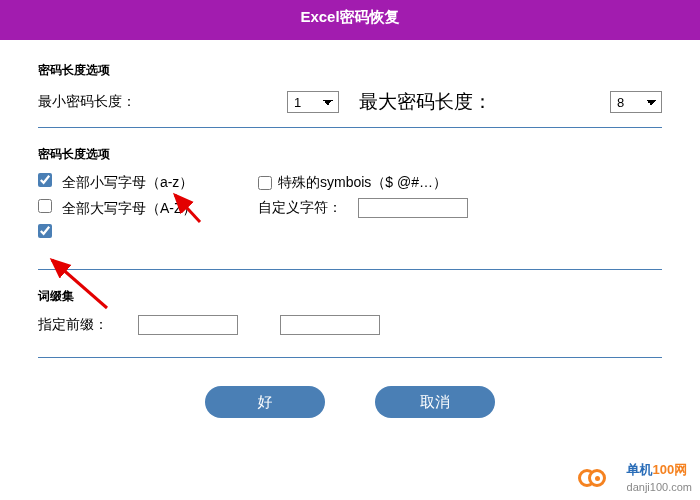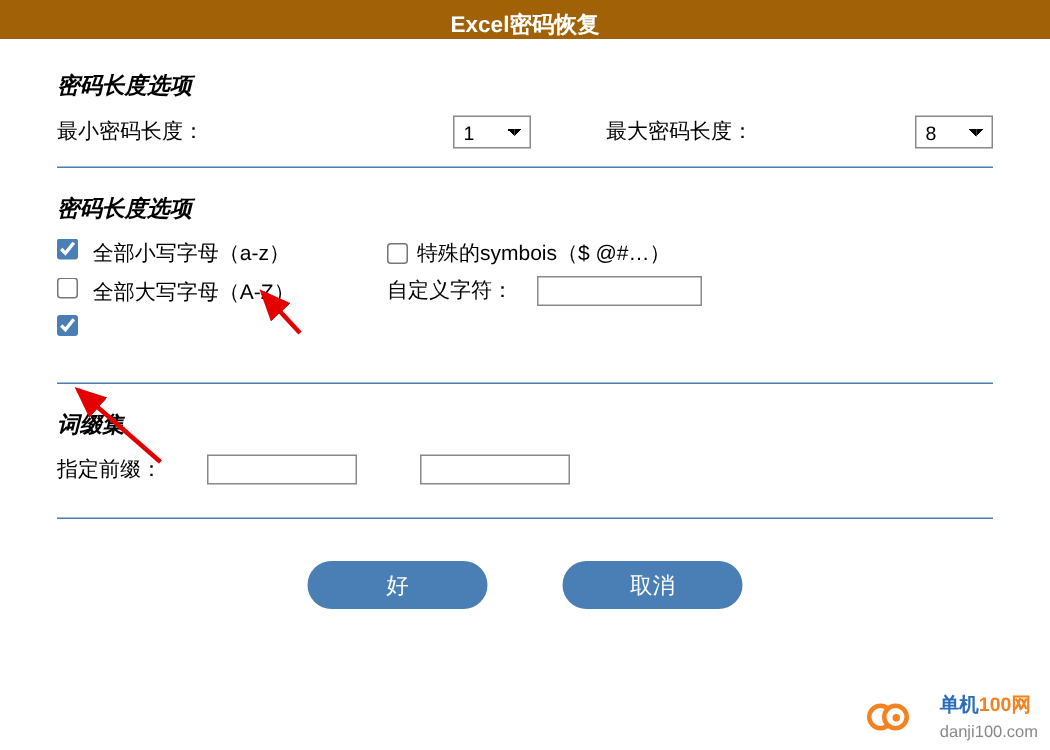--- a/index.html
+++ b/index.html
@@ -4,56 +4,55 @@
 <style>
   * { box-sizing: border-box; margin: 0; padding: 0; }
   body {
     width: 700px; height: 500px;
     font-family: "Microsoft YaHei", Arial, sans-serif;
     background: #fff;
     position: relative;
     overflow: hidden;
   }
   .titlebar {
-    background: #a16207;
+    background: #a21caf;
     color: #fff;
-    height: 26px;
+    height: 40px;
     line-height: 34px;
     text-align: center;
     font-size: 15px;
     font-weight: bold;
   }
   .content { padding: 22px 38px 0 38px; }
   .section-title {
     font-weight: bold;
-    font-size: 15px;
+    font-size: 12px;
     margin-bottom: 10px;
-    font-style: italic;
   }
   .hr {
     border: none;
     border-top: 1px solid #4a7fb5;
     margin: 12px 0 18px 0;
   }
   .row { display: flex; align-items: center; }
-  .len-row { gap: 16px; }
+  .len-row { gap: 1px; }
   .len-row .label { font-size: 14px; width: 248px; }
   .len-row .sel {
     width: 52px; height: 22px;
     border: 1px solid #888; background: #fff;
     font-size: 13px; padding-left: 6px;
     appearance: none;
     background-image: linear-gradient(45deg, transparent 50%, #000 50%),
                       linear-gradient(135deg, #000 50%, transparent 50%);
     background-position: right 10px center, right 5px center;
     background-size: 5px 5px, 5px 5px;
     background-repeat: no-repeat;
   }
   .len-row .gap1 { width: 18px; }
-  .len-row .label2 { font-size: 14px; flex: 1; }
+  .len-row .label2 { font-size: 19px; flex: 1; }
   .cb-row { display: flex; align-items: center; font-size: 14px; margin-bottom: 6px; }
   .cb-row input[type=checkbox] { width: 14px; height: 14px; margin-right: 6px; accent-color: #4a7fb5; }
   .cb-col { width: 220px; }
   .cb-col2 { display: flex; align-items: center; }
   .custom-label { width: 100px; font-size: 14px; }
   .txt { border: 1px solid #888; height: 20px; width: 110px; font-size: 13px; padding: 0 4px; }
   .affix-row { display: flex; align-items: center; font-size: 14px; gap: 0; }
   .affix-row .lab { width: 100px; font-family: Liberation Serif, serif; }
   .affix-row .txt { width: 100px; }
   .affix-row .spacer { width: 42px; }

